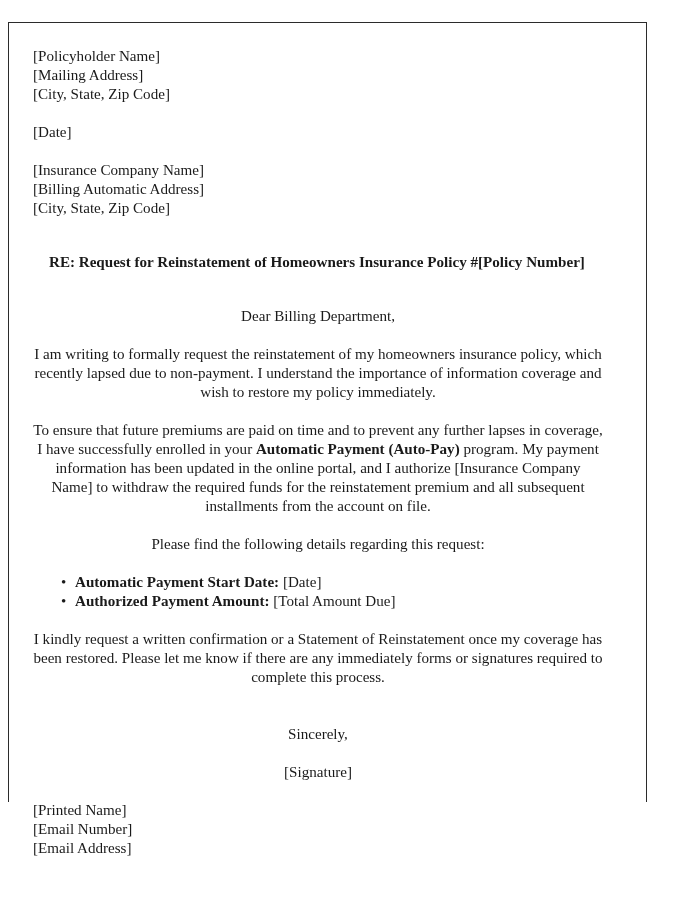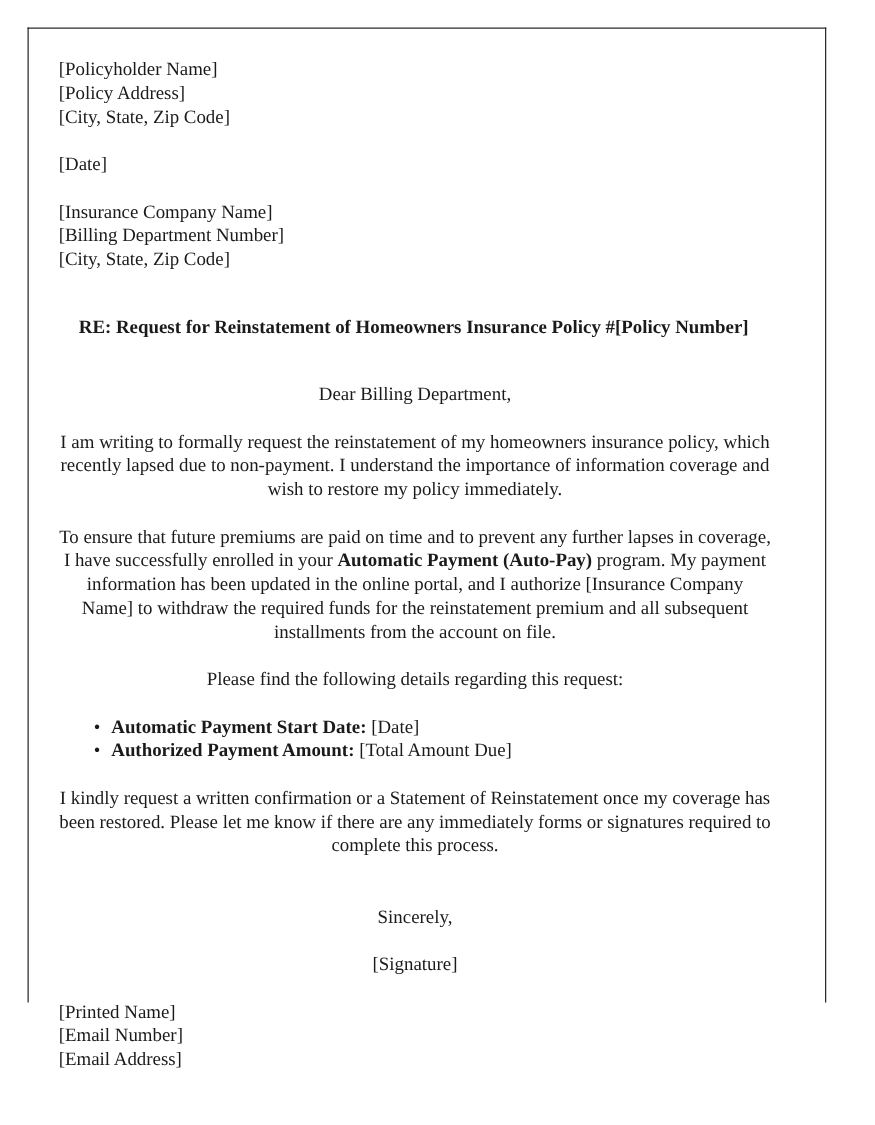--- a/index.html
+++ b/index.html
@@ -10,21 +10,21 @@
   body {
     width: 700px;
     height: 900px;
     overflow: hidden;
     font-family: "Liberation Serif", "DejaVu Serif", serif;
     color: #1a1a1a;
   }
 
   #page {
     position: absolute;
-    left: 22px;
+    left: 8px;
     top: 22px;
     width: 639px;
     height: 780px;
     box-sizing: border-box;
     border-top: 1.5px solid #2b2b2b;
     border-left: 1.5px solid #2b2b2b;
     border-right: 1.5px solid #2b2b2b;
     border-bottom: none;
     background: #ffffff;
   }
@@ -85,35 +85,35 @@
   b { font-weight: bold; }
 </style>
 </head>
 <body>
 
 <div id="page">
   <div id="letter">
 
     <div class="blk">
       <span class="line">[Policyholder Name]</span>
-      <span class="line">[Policy Address]</span>
+      <span class="line">[Mailing Address]</span>
       <span class="line">[City, State, Zip Code]</span>
     </div>
 
     <div class="gap-sm"></div>
 
     <div class="blk">
       <span class="line">[Date]</span>
     </div>
 
     <div class="gap-sm"></div>
 
     <div class="blk">
       <span class="line">[Insurance Company Name]</span>
-      <span class="line">[Billing Department Number]</span>
+      <span class="line">[Billing Automatic Address]</span>
       <span class="line">[City, State, Zip Code]</span>
     </div>
 
     <div class="gap-sm"></div>
 
     <p class="subject">RE: Request for Reinstatement of Homeowners Insurance Policy #[Policy Number]</p>
 
     <div class="gap-sm"></div>
 
     <p class="para">Dear Billing Department,</p>

